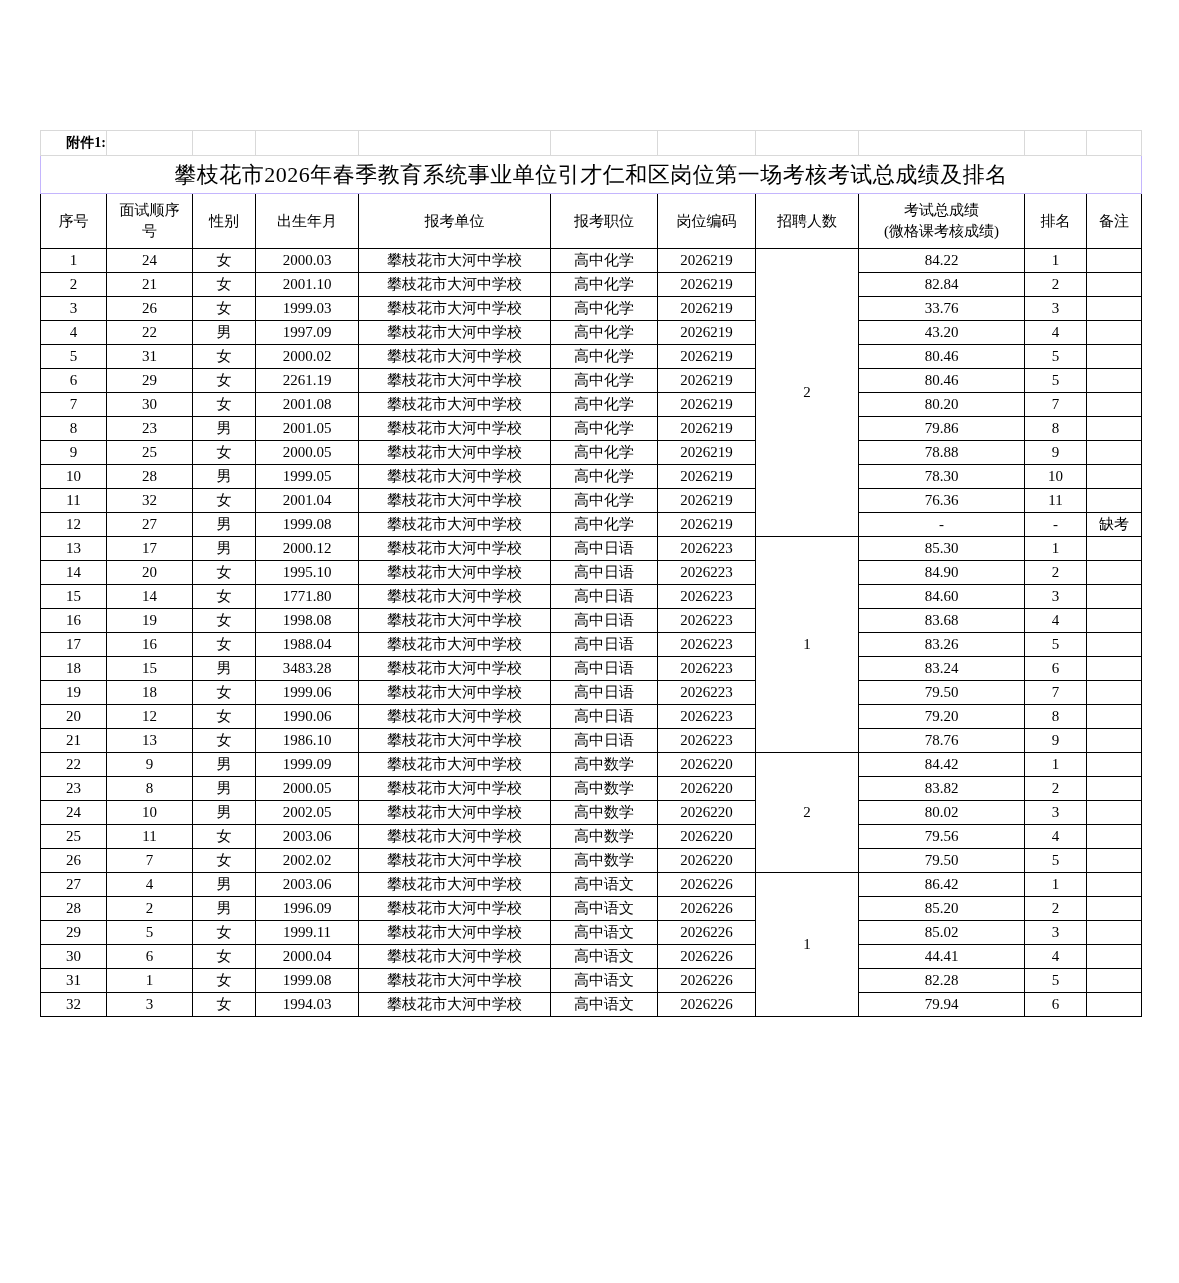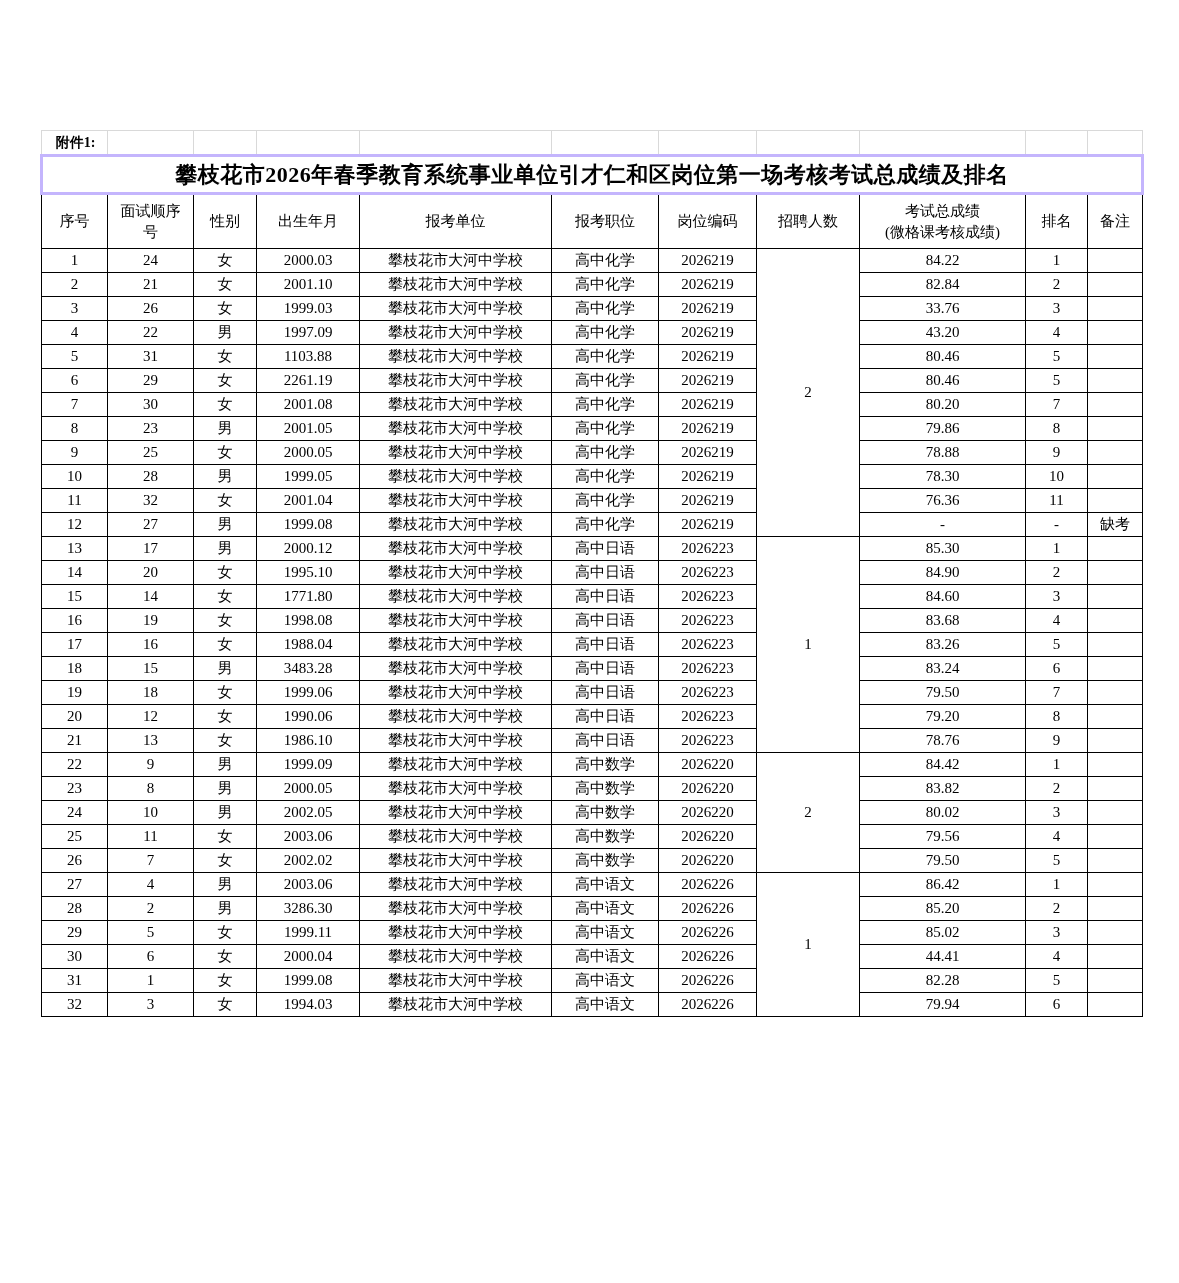--- a/index.html
+++ b/index.html
@@ -22,29 +22,29 @@
     table-layout: fixed;
     width: 1101px;
   }
   td, th { padding: 0; overflow: hidden; }
 
   tr.pre-row td {
     border: 1px solid #d9d9d9;
     height: 25px;
     font-size: 14px;
     font-weight: 700;
-    text-align: center;
+    text-align: right;
     vertical-align: middle;
     padding-left: 2px;
   }
   tr.title-row td {
-    border: 3px solid #c4b5fd;
+    border: 1px solid #c4b5fd;
     height: 38px;
     font-size: 22px;
-    font-weight: 700;
+    font-weight: 400;
     text-align: center;
     vertical-align: middle;
     letter-spacing: 0.5px;
   }
   tr.header-row th {
     border: 1px solid #000;
     height: 55px;
     font-size: 15px;
     font-weight: 400;
     text-align: center;
@@ -162,21 +162,21 @@
           <td class="sans">高中化学</td>
           <td>2026219</td>
           <td>43.20</td>
           <td>4</td>
           <td></td>
         </tr>
         <tr>
           <td>5</td>
           <td>31</td>
           <td>女</td>
-          <td>1103.88</td>
+          <td>2000.02</td>
           <td class="sans">攀枝花市大河中学校</td>
           <td class="sans">高中化学</td>
           <td>2026219</td>
           <td>80.46</td>
           <td>5</td>
           <td></td>
         </tr>
         <tr>
           <td>6</td>
           <td>29</td>
@@ -441,21 +441,21 @@
           <td>2026226</td>
           <td rowspan="6">1</td>
           <td>86.42</td>
           <td>1</td>
           <td></td>
         </tr>
         <tr>
           <td>28</td>
           <td>2</td>
           <td>男</td>
-          <td>3286.30</td>
+          <td>1996.09</td>
           <td class="sans">攀枝花市大河中学校</td>
           <td class="sans">高中语文</td>
           <td>2026226</td>
           <td>85.20</td>
           <td>2</td>
           <td></td>
         </tr>
         <tr>
           <td>29</td>
           <td>5</td>

